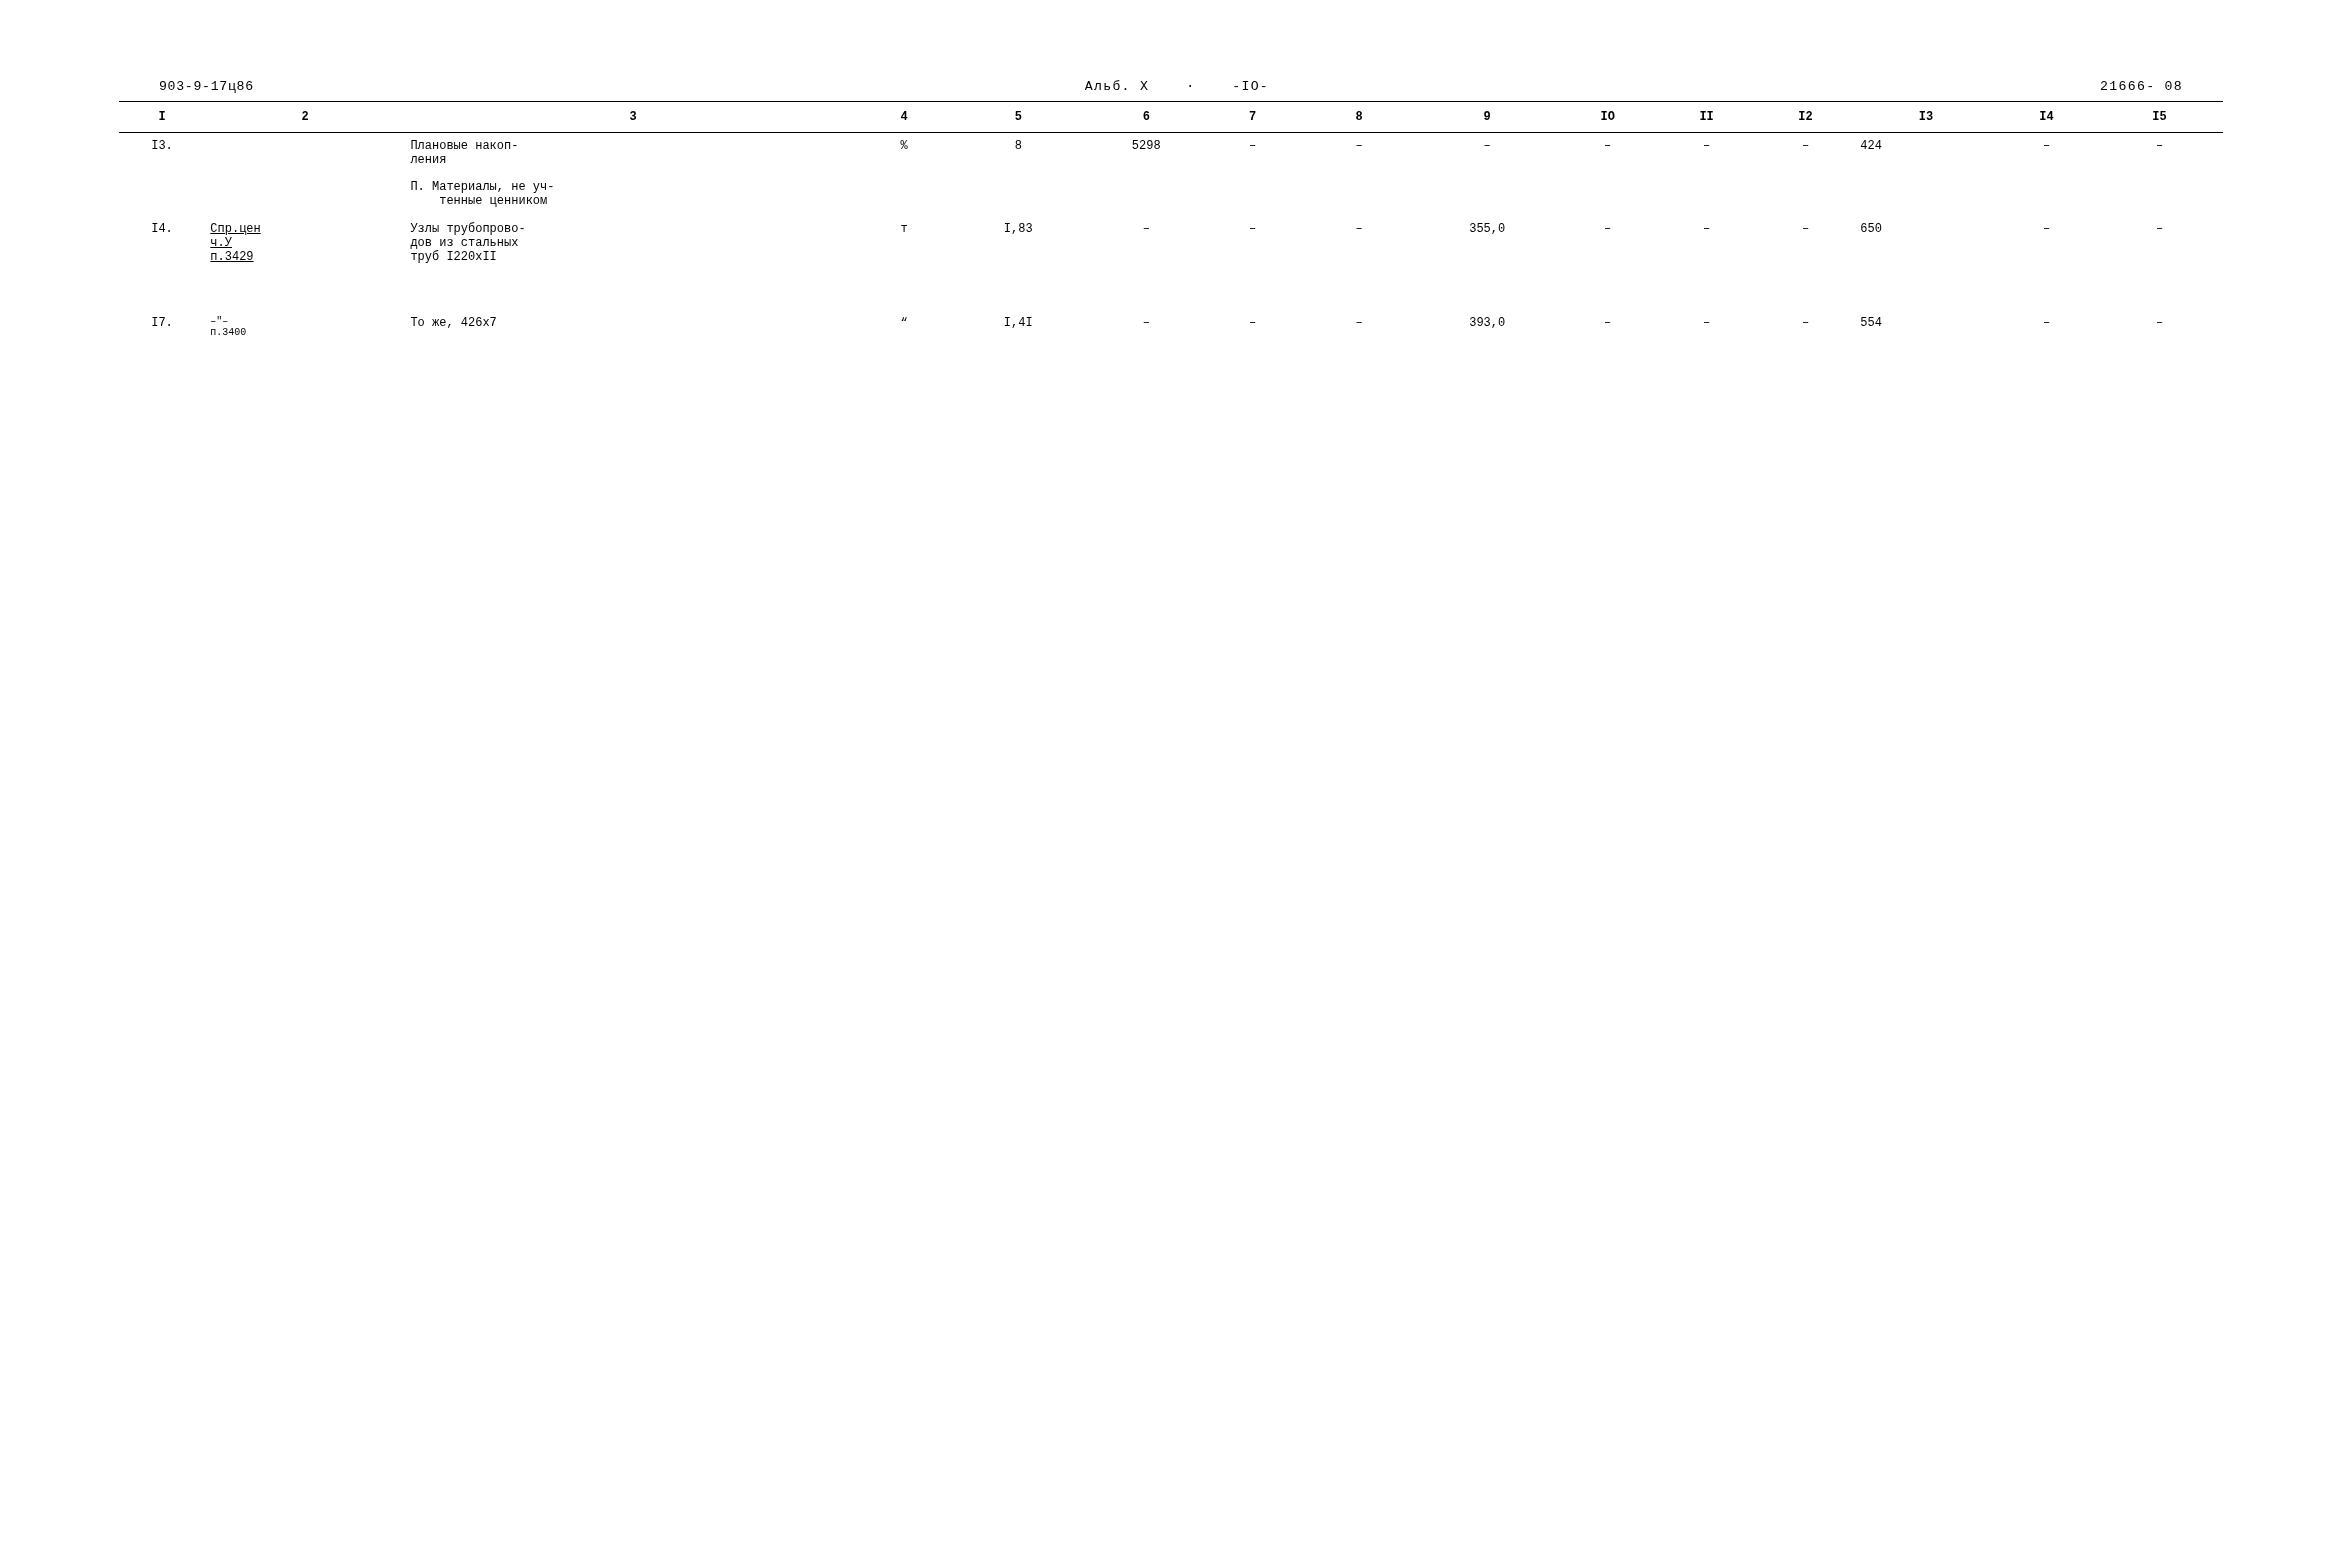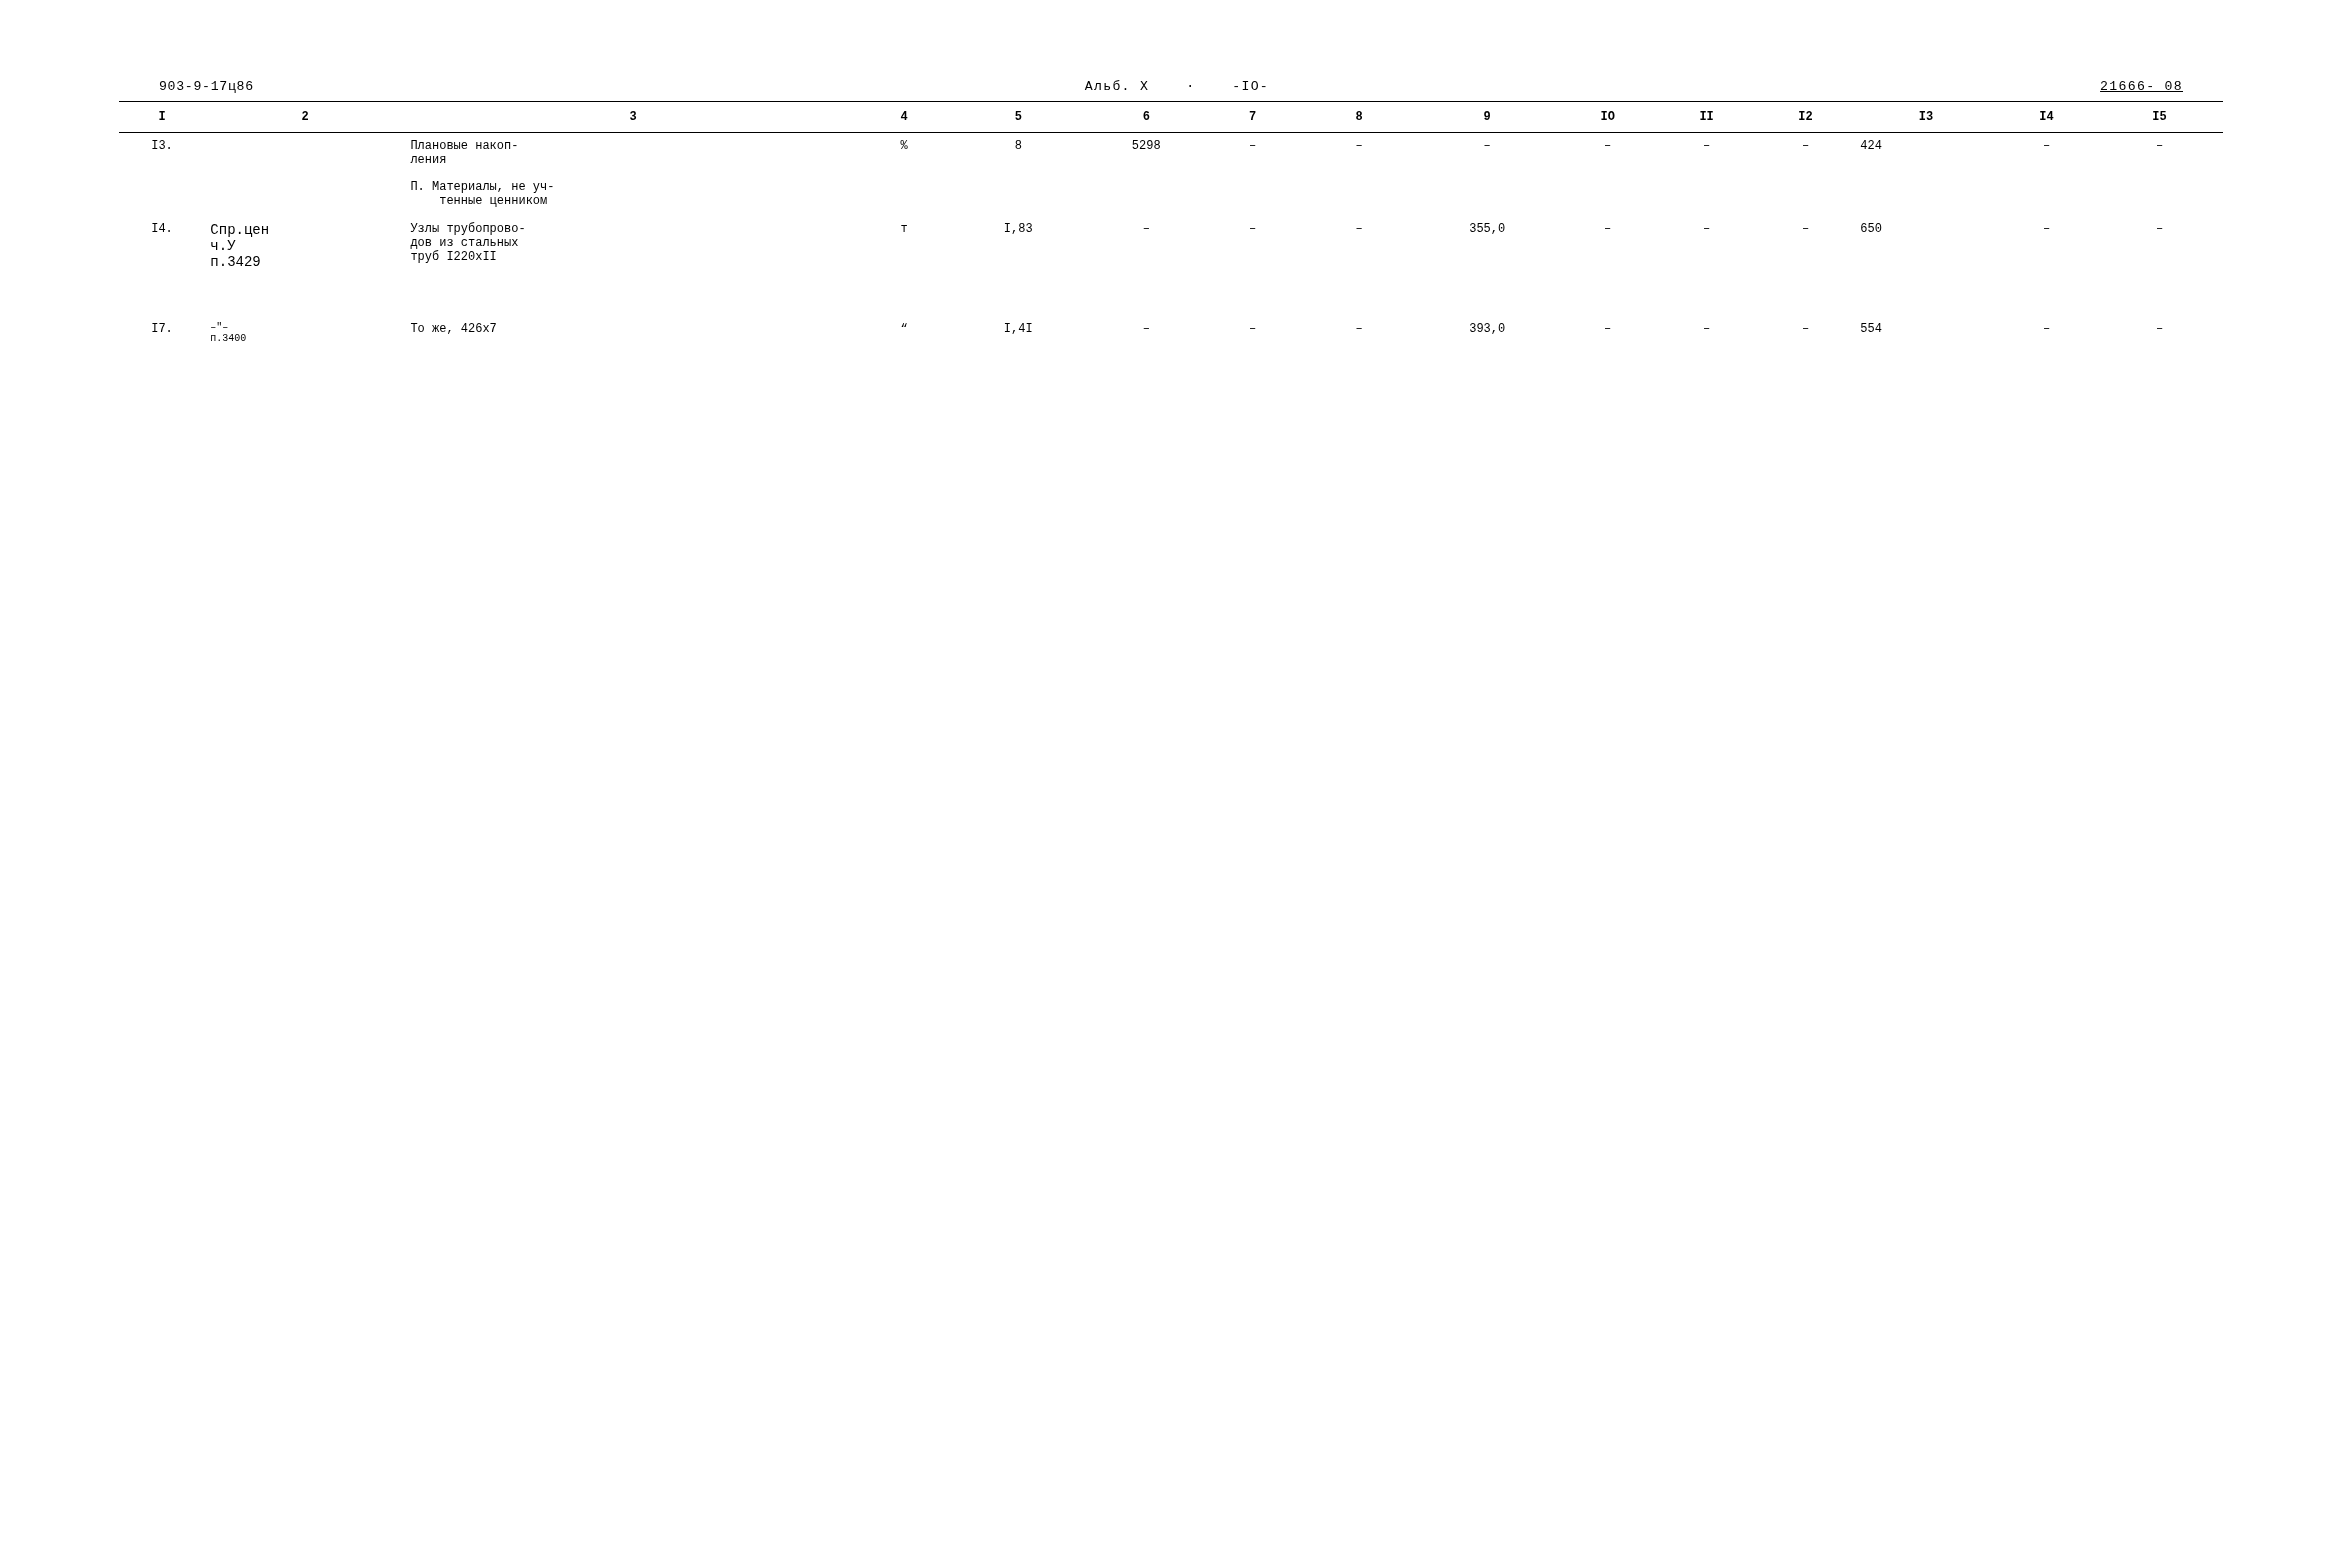--- a/index.html
+++ b/index.html
@@ -31,21 +31,20 @@
     }
 
     .header-center {
       font-size: 13.2px;
       letter-spacing: 1.3px;
     }
 
     .header-right {
       font-size: 13.2px;
       letter-spacing: 1.3px;
-      text-decoration: underline;
     }
 
     .table-container {
       width: 100%;
       margin-top: 6.6px;
     }
 
     table {
       width: 100%;
       border-collapse: collapse;
@@ -164,21 +163,21 @@
 
       <tr class="data-row">
         <td colspan="2"></td>
         <td colspan="13" class="section-title">
           П. Материалы, не уч-<br>&nbsp;&nbsp;&nbsp;&nbsp;тенные ценником
         </td>
       </tr>
 
       <tr class="data-row">
         <td class="col-1">I4.</td>
-        <td class="col-2 sub-ref" style="font-size:14px;">Спр.цен<br>ч.У<br>п.3429</td>
+        <td class="col-2 sub-ref" style="font-size:12px;text-decoration:underline;">Спр.цен<br>ч.У<br>п.3429</td>
         <td class="col-3">Узлы трубопрово-<br>дов из стальных<br>труб I220xII</td>
         <td class="col-4">т</td>
         <td class="col-5">I,83</td>
         <td class="col-6">–</td>
         <td class="col-7">–</td>
         <td class="col-8">–</td>
         <td class="col-9">355,0</td>
         <td class="col-10">–</td>
         <td class="col-11">–</td>
         <td class="col-12">–</td>

